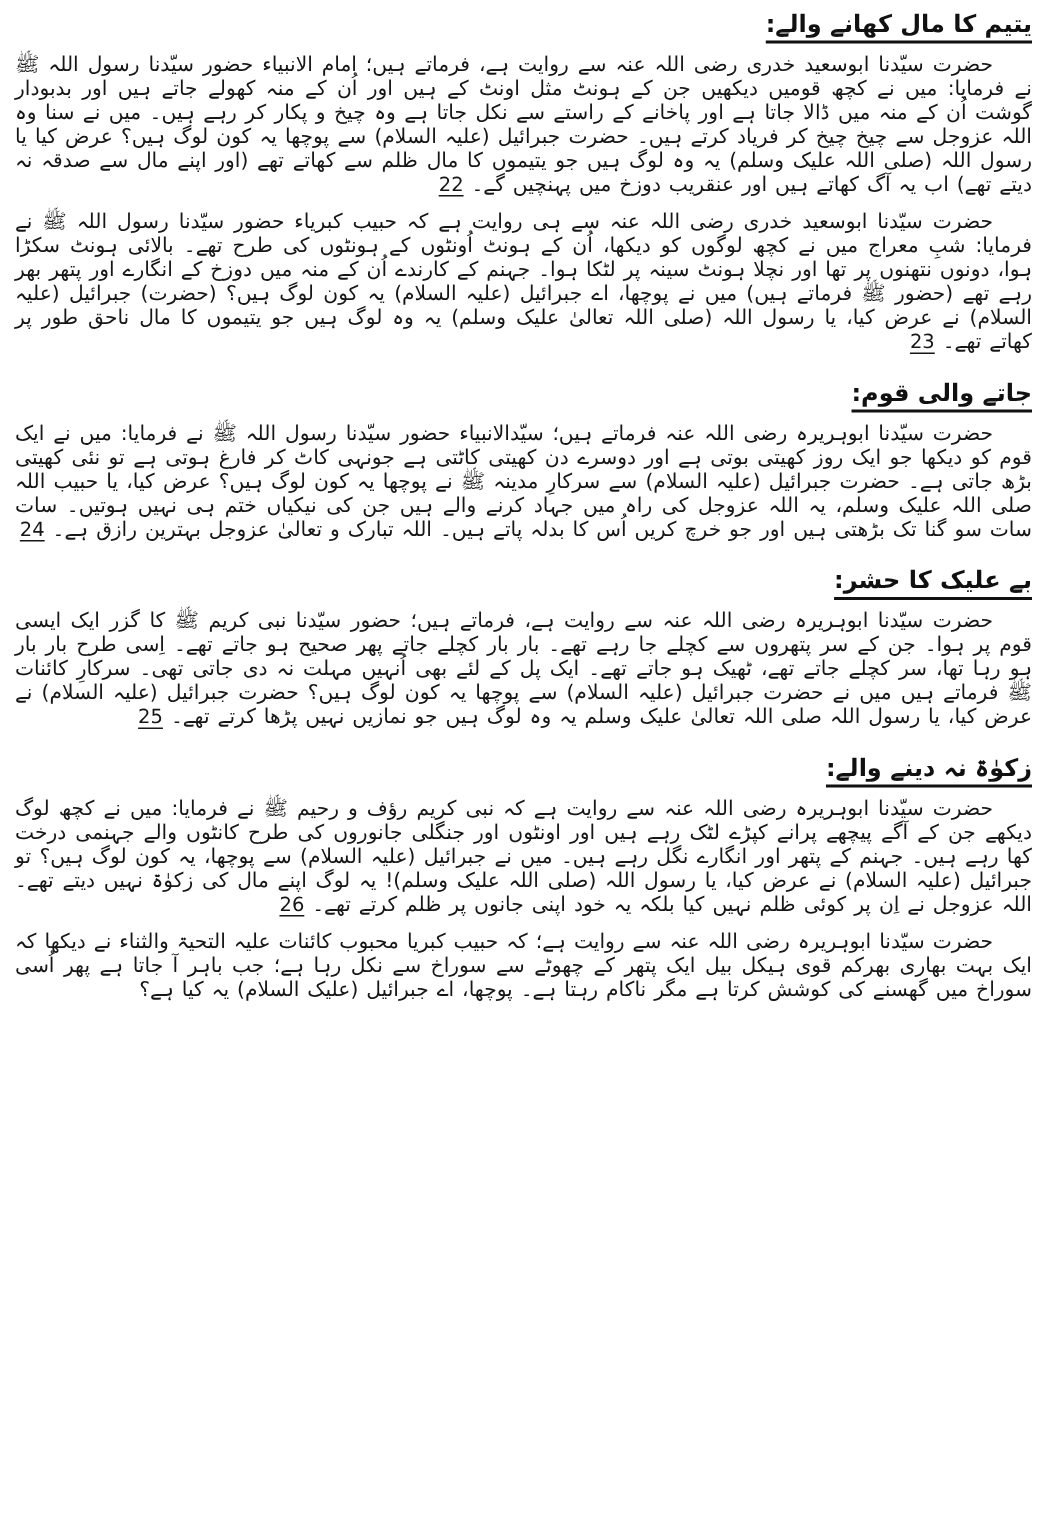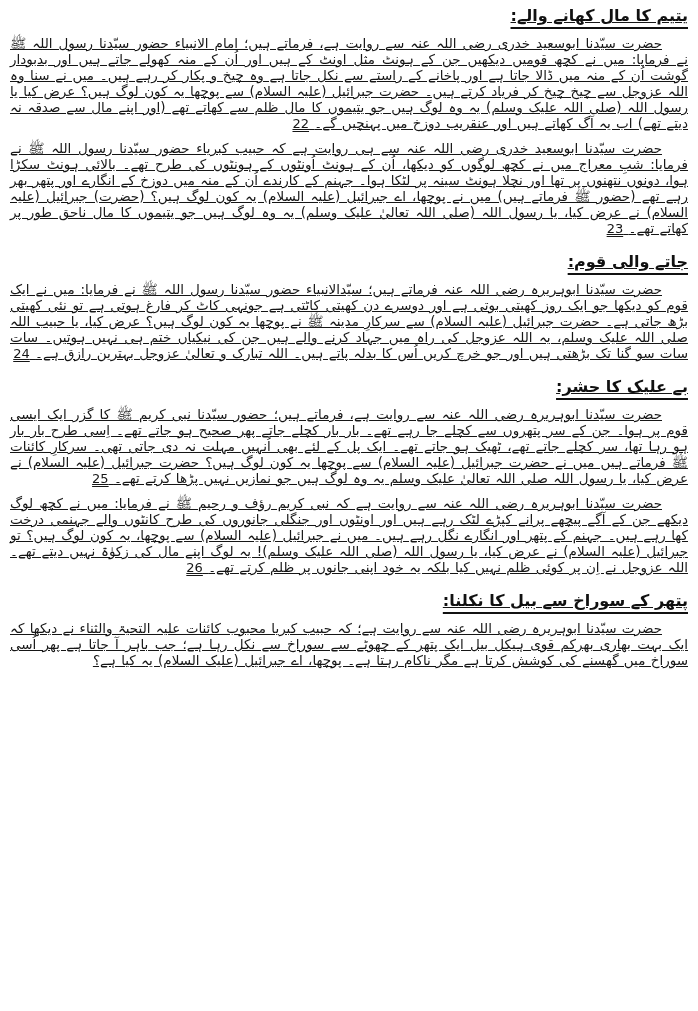--- a/index.html
+++ b/index.html
@@ -12,21 +12,21 @@
   }
   main.doc {
     box-sizing: border-box;
     width: 698px;
     height: 1011px;
     padding: 4px 10px 0 10px;
     direction: rtl;
     font-family: "DejaVu Sans", sans-serif;
     color: #161616;
   }
-  section.doc-section { margin: 0; text-decoration: underline; }
+  section.doc-section { margin: 0; }
   h2.heading {
     font-size: 16px;
     font-weight: 700;
     margin: 15px 0 10px 0;
     text-align: right;
     text-decoration: underline;
     text-decoration-thickness: 1.6px;
     text-underline-offset: 6px;
     color: #111111;
   }
@@ -57,19 +57,19 @@
     </section>
     <section class="doc-section">
       <h2 class="heading">جاتے والی قوم:</h2>
       <p class="para"><span>حضرت سیّدنا ابوہریرہ رضی اللہ عنہ فرماتے ہیں؛ سیّدالانبیاء حضور سیّدنا رسول اللہ ﷺ نے فرمایا: میں نے ایک قوم کو دیکھا جو ایک روز کھیتی بوتی ہے اور دوسرے دن کھیتی کاٹتی ہے جونہی کاٹ کر فارغ ہوتی ہے تو نئی کھیتی بڑھ جاتی ہے۔ حضرت جبرائیل (علیہ السلام) سے سرکارِ مدینہ ﷺ نے پوچھا یہ کون لوگ ہیں؟ عرض کیا، یا حبیب اللہ صلی اللہ علیک وسلم، یہ اللہ عزوجل کی راہ میں جہاد کرنے والے ہیں جن کی نیکیاں ختم ہی نہیں ہوتیں۔ سات سات سو گنا تک بڑھتی ہیں اور جو خرچ کریں اُس کا بدلہ پاتے ہیں۔ اللہ تبارک و تعالیٰ عزوجل بہترین رازق ہے۔</span> <span class="ref">24</span></p>
     </section>
     <section class="doc-section">
       <h2 class="heading">بے علیک کا حشر:</h2>
       <p class="para"><span>حضرت سیّدنا ابوہریرہ رضی اللہ عنہ سے روایت ہے، فرماتے ہیں؛ حضور سیّدنا نبی کریم ﷺ کا گزر ایک ایسی قوم پر ہوا۔ جن کے سر پتھروں سے کچلے جا رہے تھے۔ بار بار کچلے جاتے پھر صحیح ہو جاتے تھے۔ اِسی طرح بار بار ہو رہا تھا، سر کچلے جاتے تھے، ٹھیک ہو جاتے تھے۔ ایک پل کے لئے بھی اُنہیں مہلت نہ دی جاتی تھی۔ سرکارِ کائنات ﷺ فرماتے ہیں میں نے حضرت جبرائیل (علیہ السلام) سے پوچھا یہ کون لوگ ہیں؟ حضرت جبرائیل (علیہ السلام) نے عرض کیا، یا رسول اللہ صلی اللہ تعالیٰ علیک وسلم یہ وہ لوگ ہیں جو نمازیں نہیں پڑھا کرتے تھے۔</span> <span class="ref">25</span></p>
     </section>
     <section class="doc-section">
+      <h2 class="heading">زکوٰۃ نہ دینے والے:</h2>
       <p class="para"><span>حضرت سیّدنا ابوہریرہ رضی اللہ عنہ سے روایت ہے کہ نبی کریم رؤف و رحیم ﷺ نے فرمایا: میں نے کچھ لوگ دیکھے جن کے آگے پیچھے پرانے کپڑے لٹک رہے ہیں اور اونٹوں اور جنگلی جانوروں کی طرح کانٹوں والے جہنمی درخت کھا رہے ہیں۔ جہنم کے پتھر اور انگارے نگل رہے ہیں۔ میں نے جبرائیل (علیہ السلام) سے پوچھا، یہ کون لوگ ہیں؟ تو جبرائیل (علیہ السلام) نے عرض کیا، یا رسول اللہ (صلی اللہ علیک وسلم)! یہ لوگ اپنے مال کی زکوٰۃ نہیں دیتے تھے۔ اللہ عزوجل نے اِن پر کوئی ظلم نہیں کیا بلکہ یہ خود اپنی جانوں پر ظلم کرتے تھے۔</span> <span class="ref">26</span></p>
     </section>
     <section class="doc-section">
-      <h2 class="heading">پتھر کے سوراخ سے بیل کا نکلنا:</h2>
       <p class="para"><span>حضرت سیّدنا ابوہریرہ رضی اللہ عنہ سے روایت ہے؛ کہ حبیب کبریا محبوب کائنات علیہ التحیۃ والثناء نے دیکھا کہ ایک بہت بھاری بھرکم قوی ہیکل بیل ایک پتھر کے چھوٹے سے سوراخ سے نکل رہا ہے؛ جب باہر آ جاتا ہے پھر اُسی سوراخ میں گھسنے کی کوشش کرتا ہے مگر ناکام رہتا ہے۔ پوچھا، اے جبرائیل (علیک السلام) یہ کیا ہے؟</span></p>
     </section>
   </main>
 
 </body></html>

